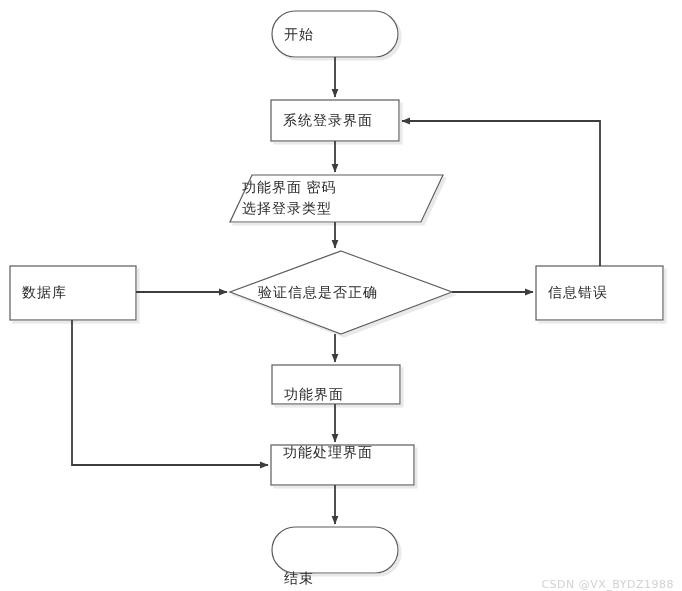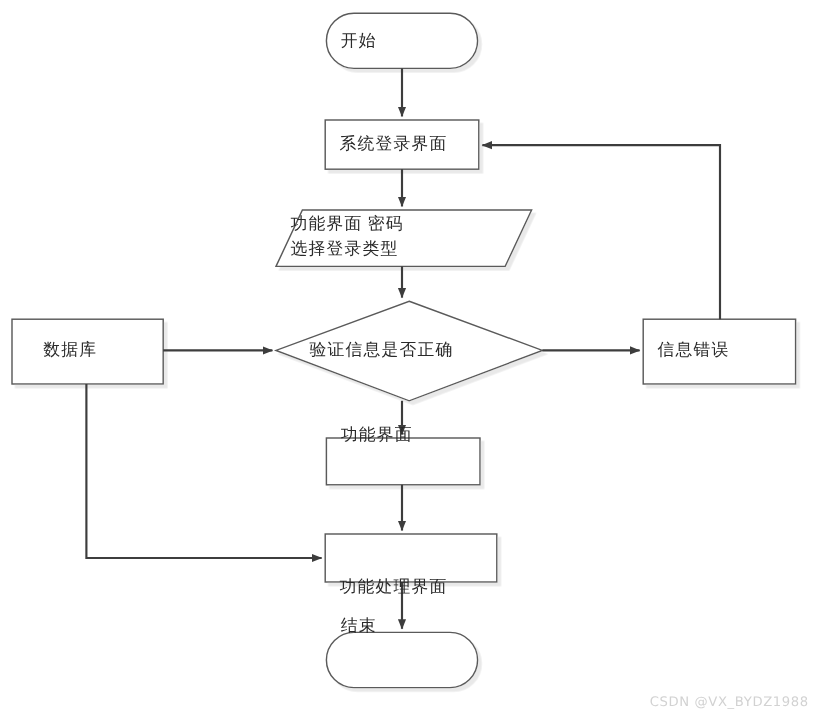--- a/index.html
+++ b/index.html
@@ -96,19 +96,19 @@
 
     <path d="M335,485 L335,524" marker-end="url(#arrowhead)"></path>
   </g>
 </svg>
 
 <div class="node-label" style="left:272px; top:24px;  width:126px;">开始</div>
 <div class="node-label" style="left:271px; top:110px; width:128px;">系统登录界面</div>
 <div class="node-label" style="left:230px; top:177px; width:213px;">功能界面 密码
 选择登录类型</div>
 <div class="node-label" style="left:246px; top:282px; width:222px;">验证信息是否正确</div>
-<div class="node-label" style="left:24px;  top:282px; width:105px;">数据库</div>
+<div class="node-label" style="left:10px;  top:282px; width:105px;">数据库</div>
 <div class="node-label" style="left:536px; top:282px; width:127px;">信息错误</div>
-<div class="node-label" style="left:272px; top:353px; width:148px;">功能界面</div>
-<div class="node-label" style="left:271px; top:479px; width:143px;">功能处理界面</div>
-<div class="node-label" style="left:272px; top:512px; width:126px;">结束</div>
+<div class="node-label" style="left:272px; top:384px; width:148px;">功能界面</div>
+<div class="node-label" style="left:271px; top:442px; width:143px;">功能处理界面</div>
+<div class="node-label" style="left:272px; top:568px; width:126px;">结束</div>
 
 <div class="watermark">CSDN @VX_BYDZ1988</div>
 
 </body></html>

